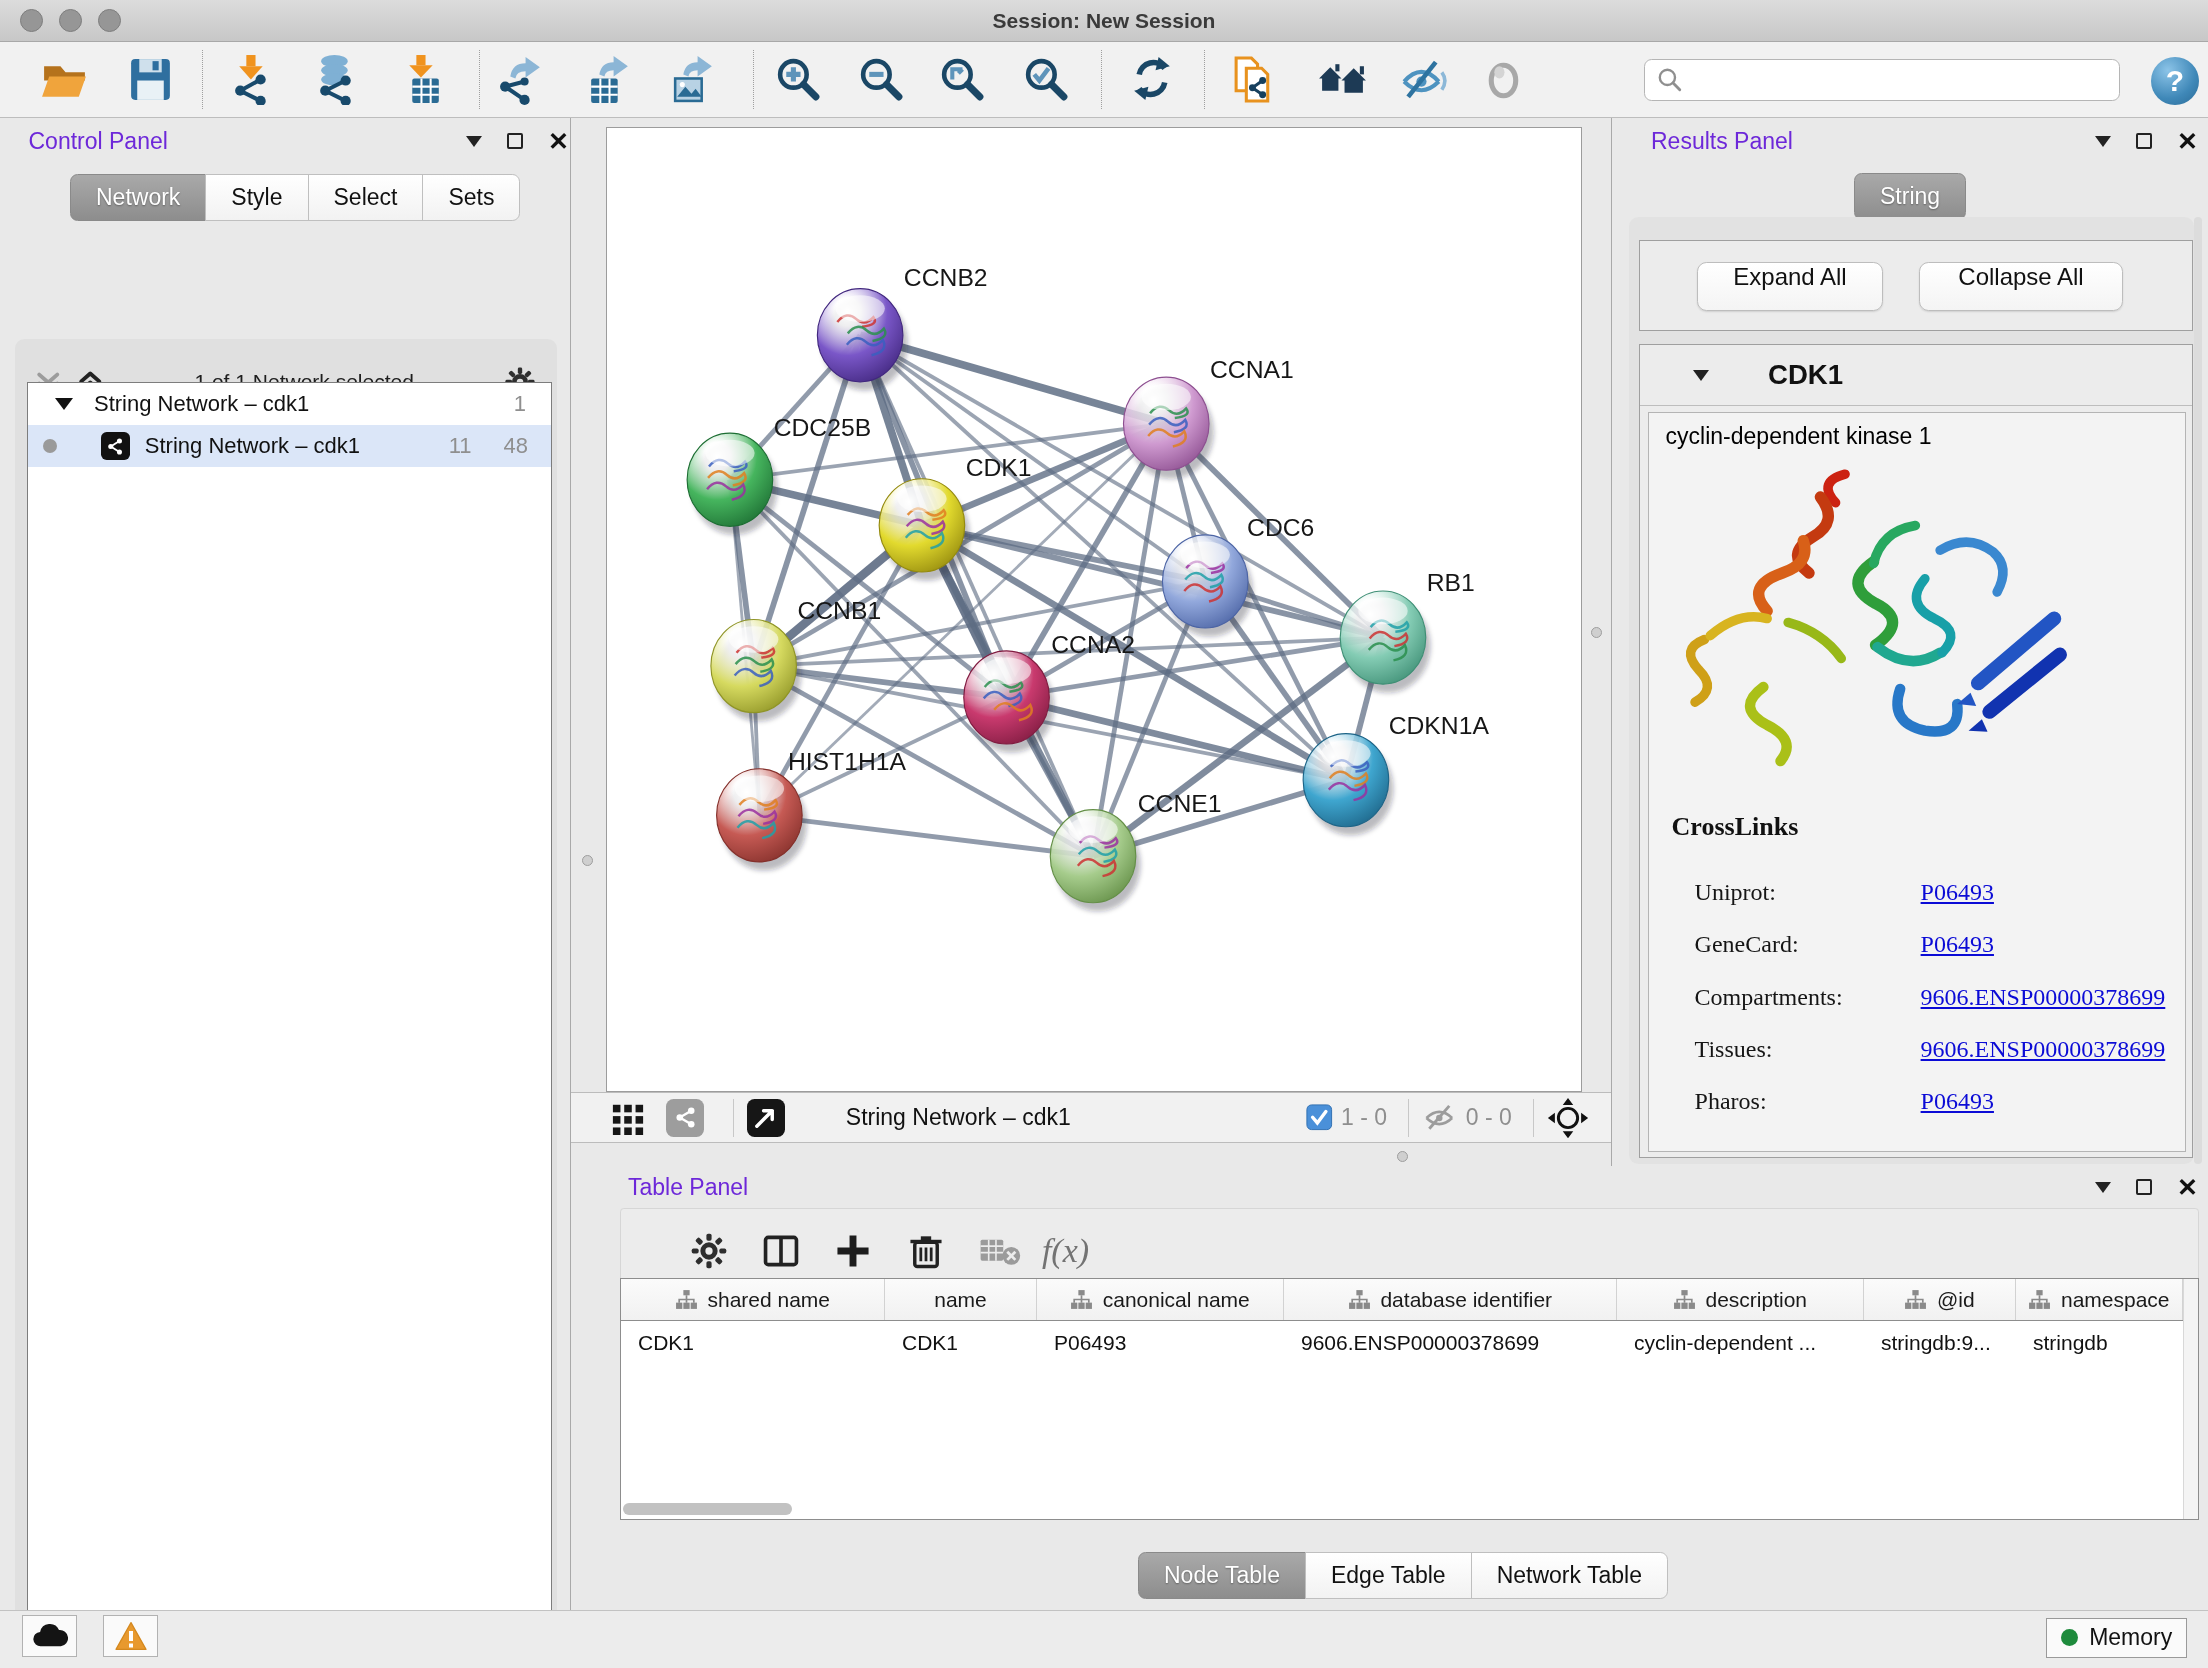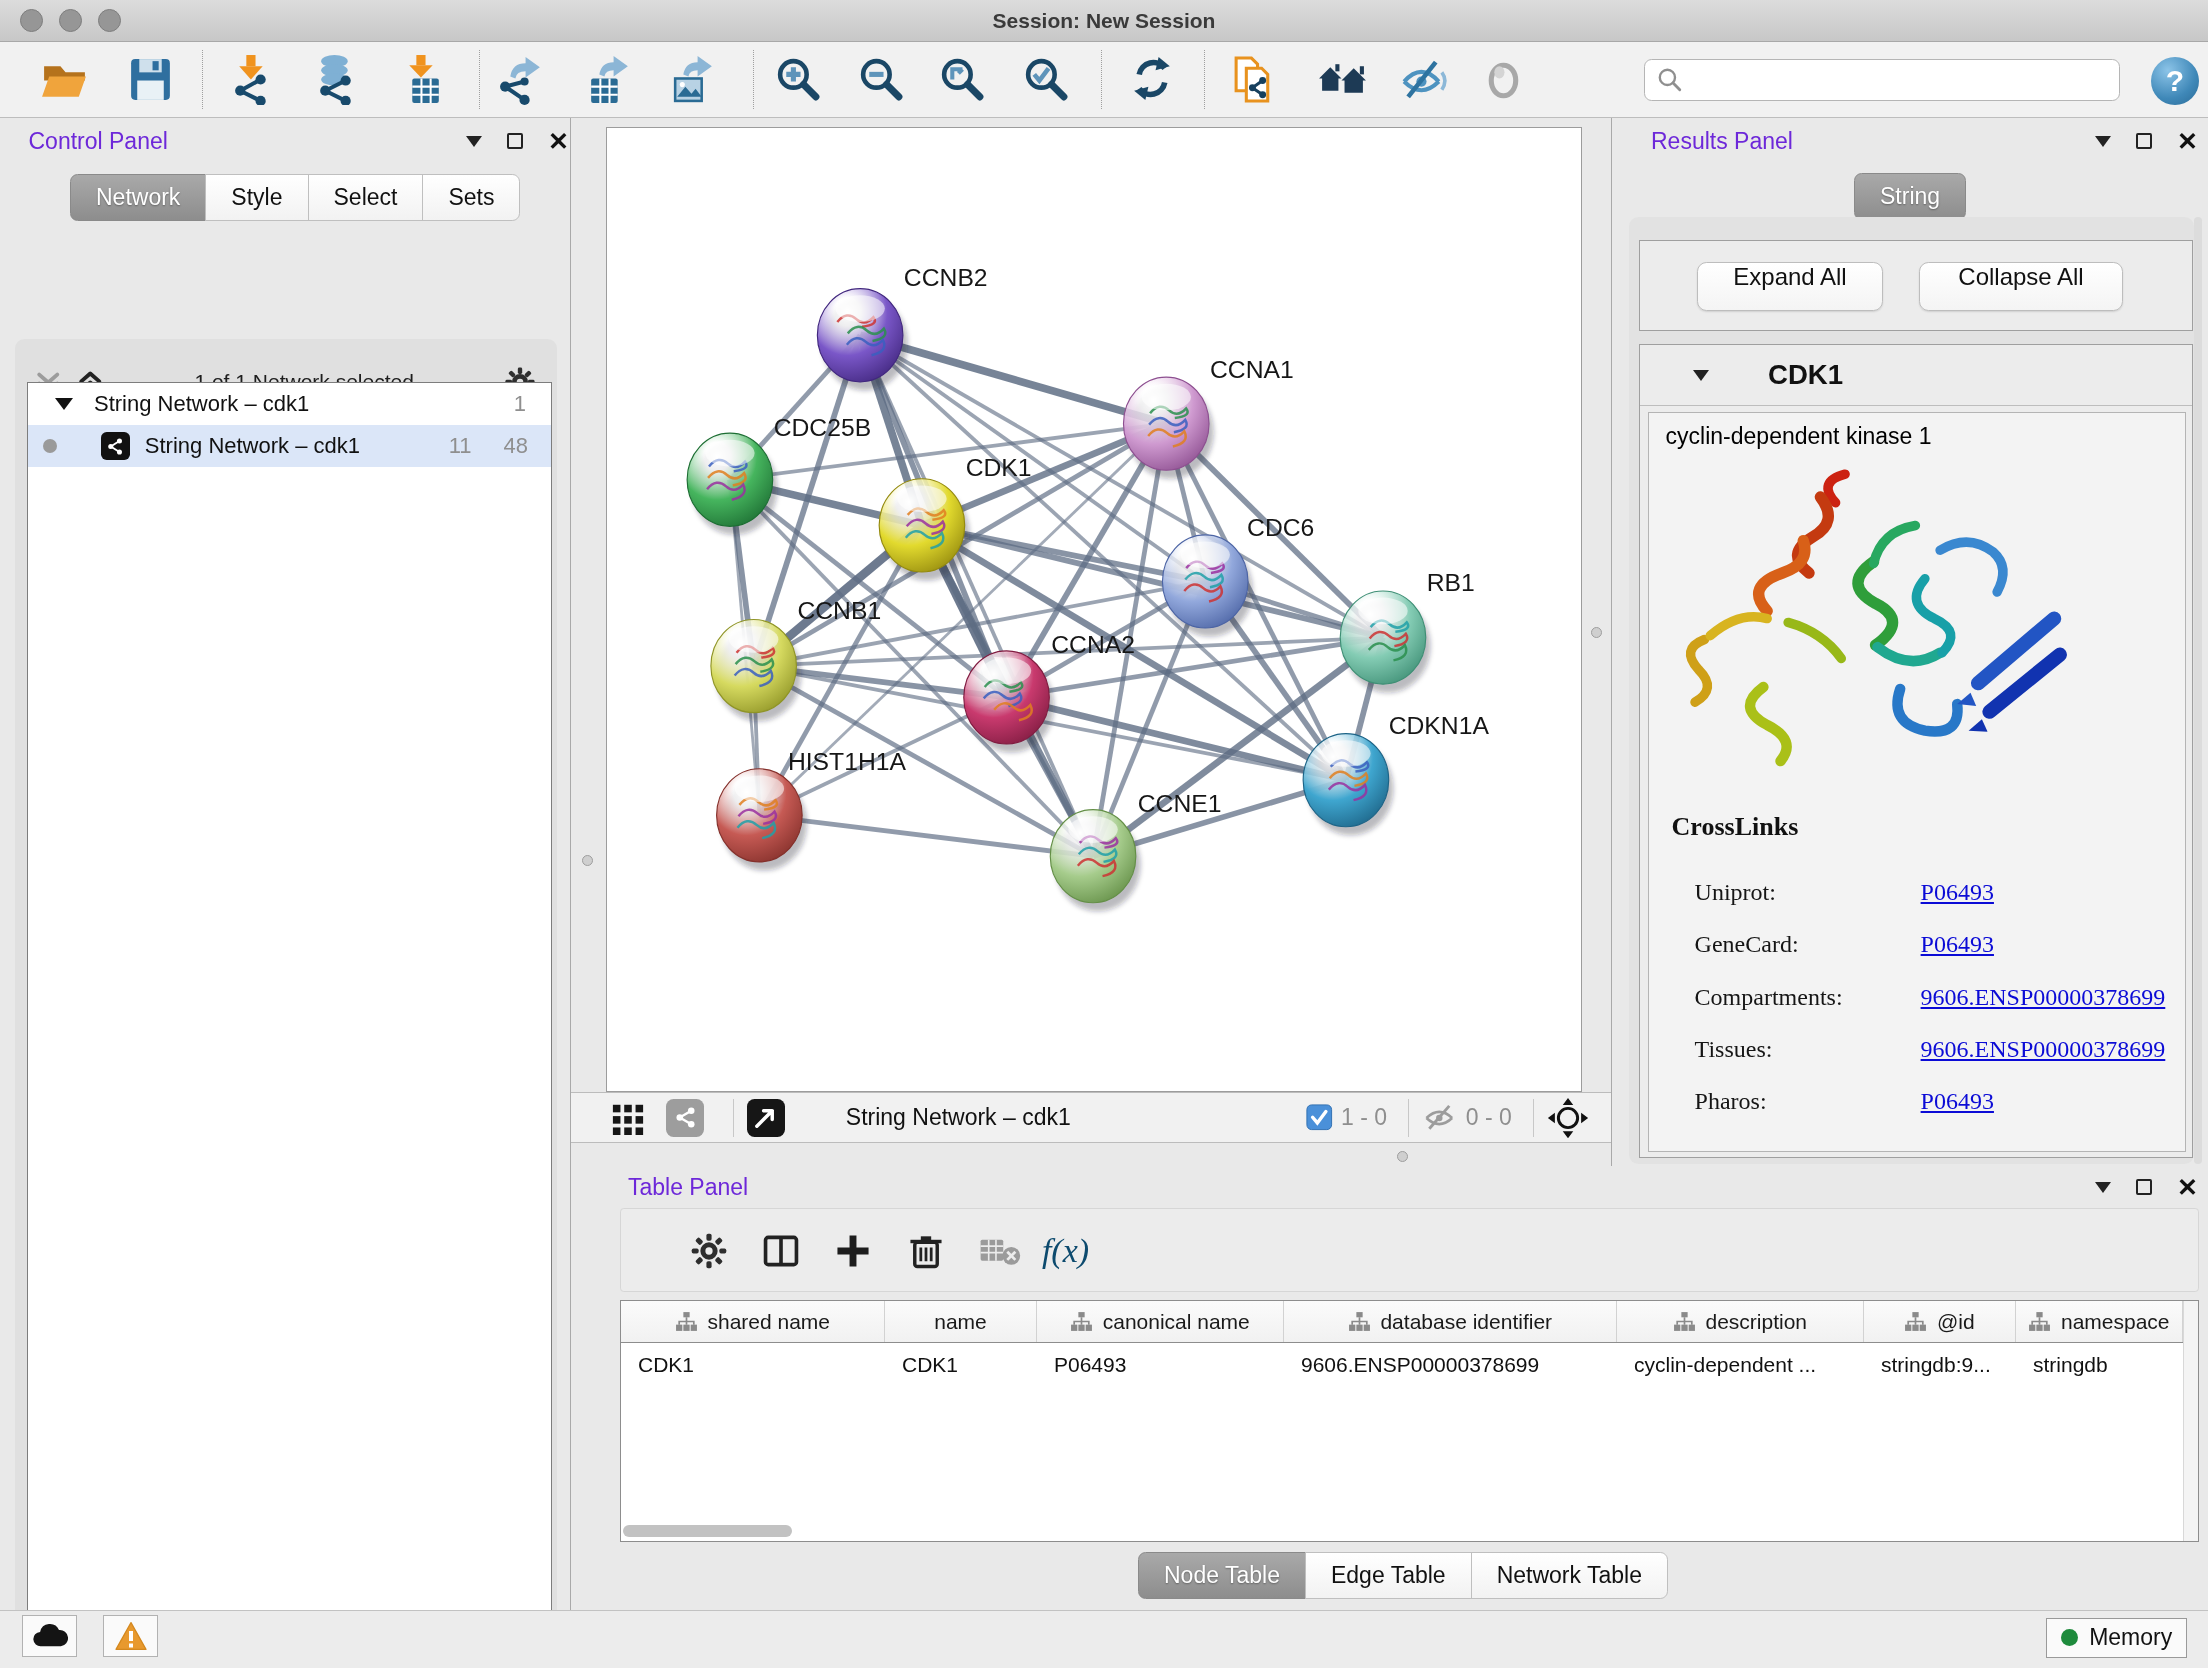--- a/index.html
+++ b/index.html
@@ -104,22 +104,22 @@
   #xl-title { position:absolute; left:23px; top:399px; font-size:26px; font-weight:bold; color:#111; }
   .xl-row { position:absolute; left:46px; font-size:24px; color:#151515; }
   .xl-val { position:absolute; left:226px; color:#0b0bd6; text-decoration:underline; }
   #rp-scroll { left:582px; top:99px; width:7.6px; height:947px; background:#dcdcdc; border-radius:3.8px; }
 
   
   #tp-toolbox { left:49px; top:42px; width:1579px; height:84px; background:#ececec;
     border:1px solid #d6d6d6; border-radius:3.8px; }
   .tp-ic { position:absolute; top:17px; width:49px; height:49px; display:flex;
     align-items:center; justify-content:center; }
-  .fx { font-family:"Liberation Serif", serif; font-style:italic; font-size:34px; color:#0c4a6e; }
-  #tp-table { left:49px; top:134px; width:1579px; height:242px; background:#fff;
+  .fx { font-family:"Liberation Serif", serif; font-style:italic; font-size:34px; color:#737373; }
+  #tp-table { left:49px; top:112px; width:1579px; height:242px; background:#fff;
     border:1.9px solid #8d8d8d; }
   #tp-header { display:flex; height:42px; background:linear-gradient(#fbfbfb,#f1f1f1);
     border-bottom:1.9px solid #8d8d8d; }
   .th-cell { display:flex; align-items:center; justify-content:center; gap:9.5px;
     font-size:21px; color:#1a1a1a; border-right:1px solid #d2d2d2; overflow:hidden; white-space:nowrap; }
   #tp-row { display:flex; height:44px; }
   .td-cell { font-size:21px; color:#111; padding:9.5px 3.8px 0 17px; overflow:hidden; white-space:nowrap; }
   #tp-hscroll { position:absolute; left:1.9px; bottom:3.8px; width:169px; height:12.4px;
     background:#c2c2c2; border-radius:6.7px; }
   #tp-vscroll { position:absolute; right:0; top:0; width:15px; height:100%;

